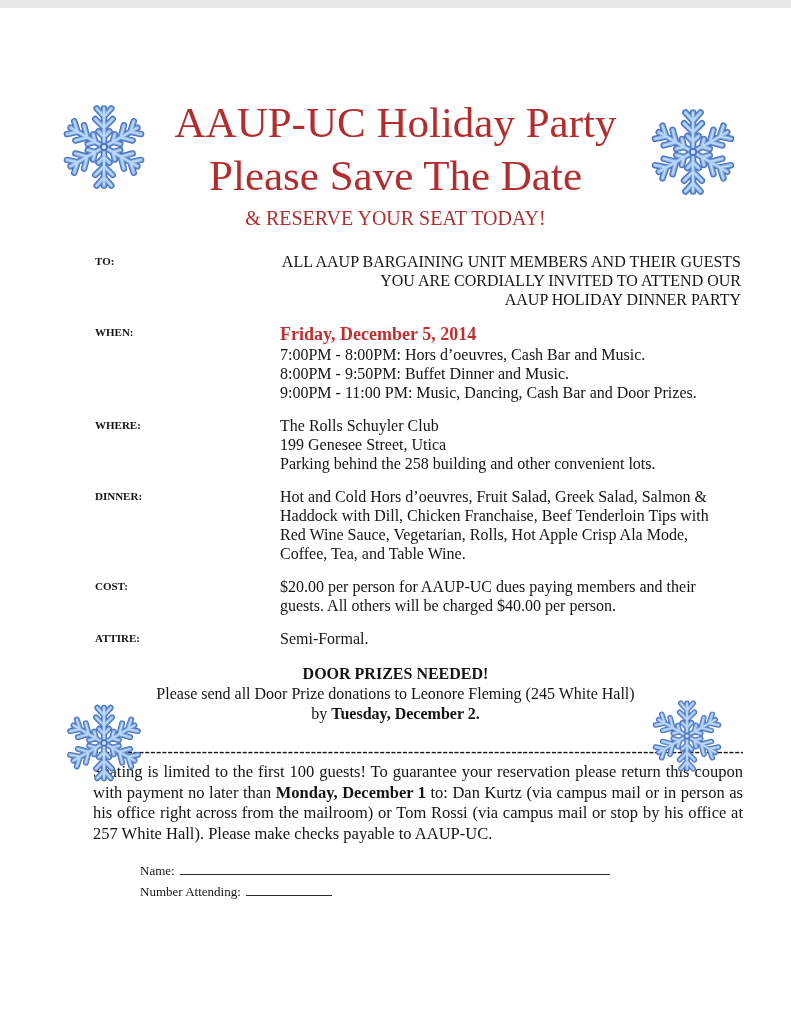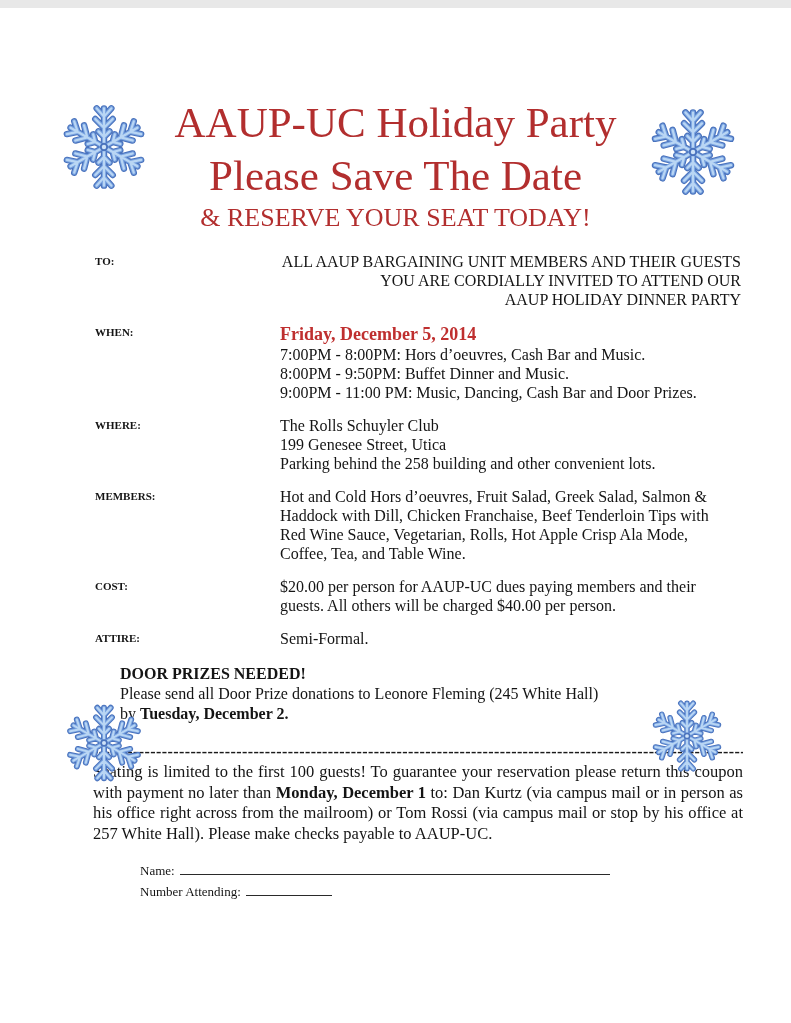--- a/index.html
+++ b/index.html
@@ -13,32 +13,32 @@
   .sf-tl { left:58px;  top:92px;  width:92px; height:94px; }
   .sf-tr { left:646px; top:96px;  width:94px; height:96px; }
   .sf-bl { left:62px;  top:692px; width:84px; height:86px; }
   .sf-br { left:648px; top:688px; width:78px; height:80px; }
   .fl-dark  { stroke:#4a73bd; stroke-width:7;   fill:none; stroke-linecap:round; stroke-linejoin:round; }
   .fl-mid   { stroke:#79a3e0; stroke-width:4.6; fill:none; stroke-linecap:round; stroke-linejoin:round; }
   .fl-light { stroke:#b9d6f4; stroke-width:2.4; fill:none; stroke-linecap:round; stroke-linejoin:round; }
   
   .header { text-align:center; padding-top:88px; }
   .title-line { font-size:43px; line-height:53px; color:#b22e2e; }
-  .subtitle   { font-size:26px; line-height:26px; margin-top:3px; color:#b22e2e; }
+  .subtitle   { font-size:20px; line-height:26px; margin-top:3px; color:#b22e2e; }
   
   .main { margin-top:21px; }
   .row { display:flex; padding-left:95px; margin-bottom:14px; }
   .row .label { width:185px; min-width:185px; font-weight:bold; font-size:11px; line-height:19px; }
   .row .content { font-size:16px; line-height:19px; max-width:450px; }
   .row-to .label { width:73px; min-width:73px; }
   .row-to .content { flex:1; text-align:right; max-width:none; padding-right:50px; text-transform:none; }
   .when-date { font-size:18px; line-height:22px; font-weight:bold; color:#bf2f2f; }
   .weblink { color:#3c5fc0; text-decoration:underline; cursor:pointer; }
   
-  .door { text-align:left; font-size:16px; line-height:20px; margin-top:16px; padding:0 120px; }
+  .door { text-align:center; font-size:16px; line-height:20px; margin-top:16px; padding:0 120px; }
   .door-heading { font-weight:bold; }
   .bold { font-weight:bold; }
   
   .separator {
     margin:20px 0 0 93px; width:650px; overflow:hidden; white-space:nowrap;
     font-size:16px; line-height:16px; font-weight:bold; letter-spacing:0.4px; color:#1a1a1a;
   }
   .coupon { margin:2px 0 0 93px; width:650px; font-size:16.5px; line-height:20.5px; text-align:justify; }
   
   .form { margin:16px 0 0 140px; font-size:13px; line-height:21px; }
@@ -128,21 +128,21 @@
     <div class="row">
       <div class="label">WHERE:</div>
       <div class="content">
         <div>The Rolls Schuyler Club</div>
         <div>199 Genesee Street, Utica</div>
         <div>Parking behind the 258 building and other convenient lots.</div>
       </div>
     </div>
 
     <div class="row">
-      <div class="label">MEMBERS:</div>
+      <div class="label">DINNER:</div>
       <div class="content">Hot and Cold Hors d’oeuvres, Fruit Salad, Greek Salad, Salmon &amp; Haddock with Dill, Chicken Franchaise, Beef Tenderloin Tips with Red Wine Sauce, Vegetarian, Rolls, Hot Apple Crisp Ala Mode, Coffee, Tea, and Table Wine.</div>
     </div>
 
     <div class="row">
       <div class="label">COST:</div>
       <div class="content">$20.00 per person for AAUP-UC dues paying members and their guests. All others will be charged $40.00 per person.</div>
     </div>
 
     <div class="row">
       <div class="label">ATTIRE:</div>

